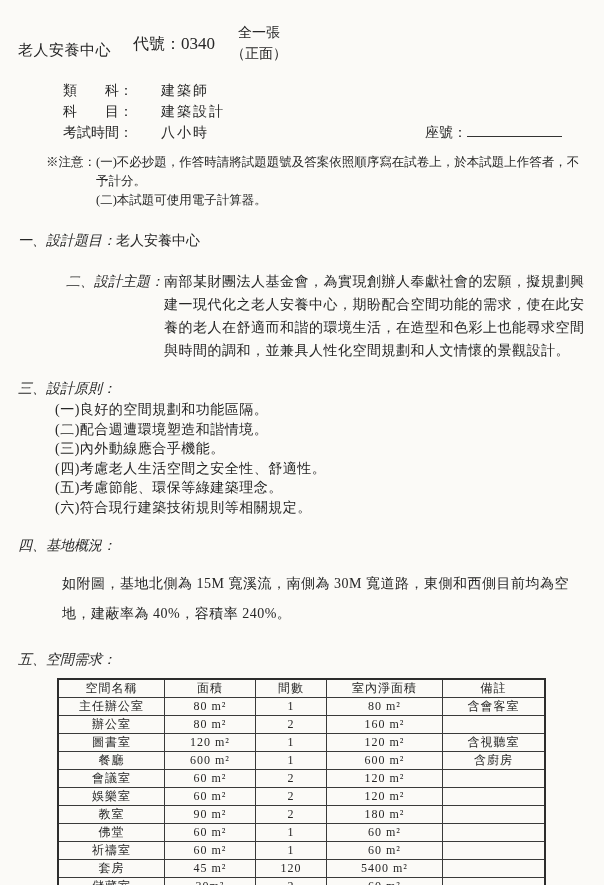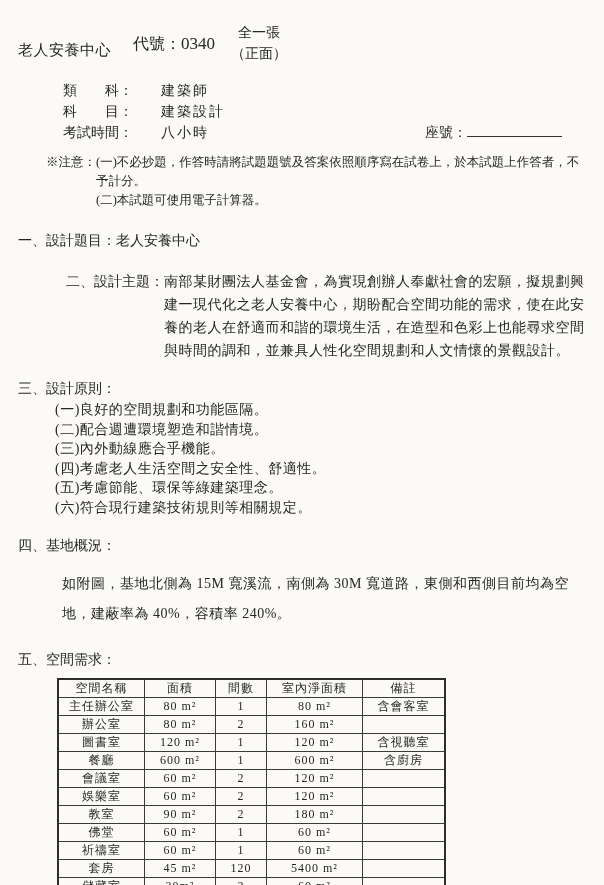--- a/index.html
+++ b/index.html
@@ -32,36 +32,36 @@
   .seat-line { display:inline-block; width:95px; border-bottom:1.2px solid #333; height:13px; }
 
   
   .notice { display:flex; margin:10px 0 0 28px; font-size:12.5px; line-height:19px; }
   .notice-prefix { white-space:nowrap; flex:none; }
   .notice-items { flex:1; }
 
   
   .sec { font-size:14px; }
   .sec-1 { margin-top:22px; }
-  .sec-label { white-space:nowrap; }
+  .sec-label { white-space:nowrap;font-style:italic; }
   .sec-flex { display:flex; margin-top:20px;margin-left:48px; }
   .sec-flex .sec-label { flex:none; line-height:23px; }
   .sec-body { flex:1; line-height:23px; letter-spacing:0.5px; }
   .sec-list { margin:2px 0 0 37px; line-height:19.5px; letter-spacing:0.5px; }
   .sec-3 { margin-top:18px; }
   .sec-4 { margin-top:20px; }
   .sec-4-body { margin:14px 0 0 44px; width:522px; line-height:30px; letter-spacing:0.5px; }
   .sec-5 { margin-top:22px; }
 
   
   table.space { border-collapse:collapse; margin:9px 0 0 39px; font-size:12px; }
   table.space th, table.space td {
     border:1px solid #3a3a3a;
     text-align:center; vertical-align:middle;
-    padding:0 6px; height:15px; font-weight:normal;
+    padding:0 16px; height:15px; font-weight:normal;
     letter-spacing:1px;
   }
   table.space { border:2px solid #2d2d2d; border-bottom:3px double #2d2d2d; }
   .c0 { width:73px; } .c1 { width:58px; } .c2 { width:38px; } .c3 { width:83px; } .c4 { width:69px; }
 </style>
 </head>
 <body>
 
 <div class="page">
 

